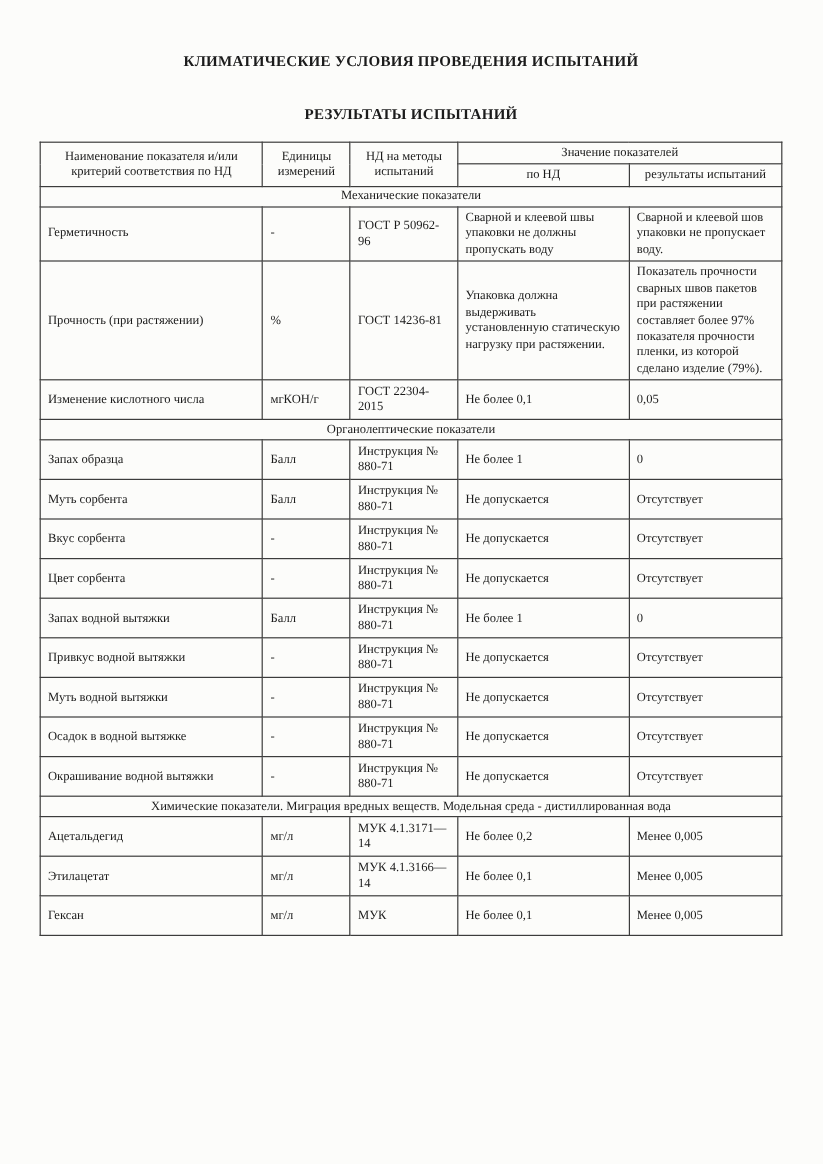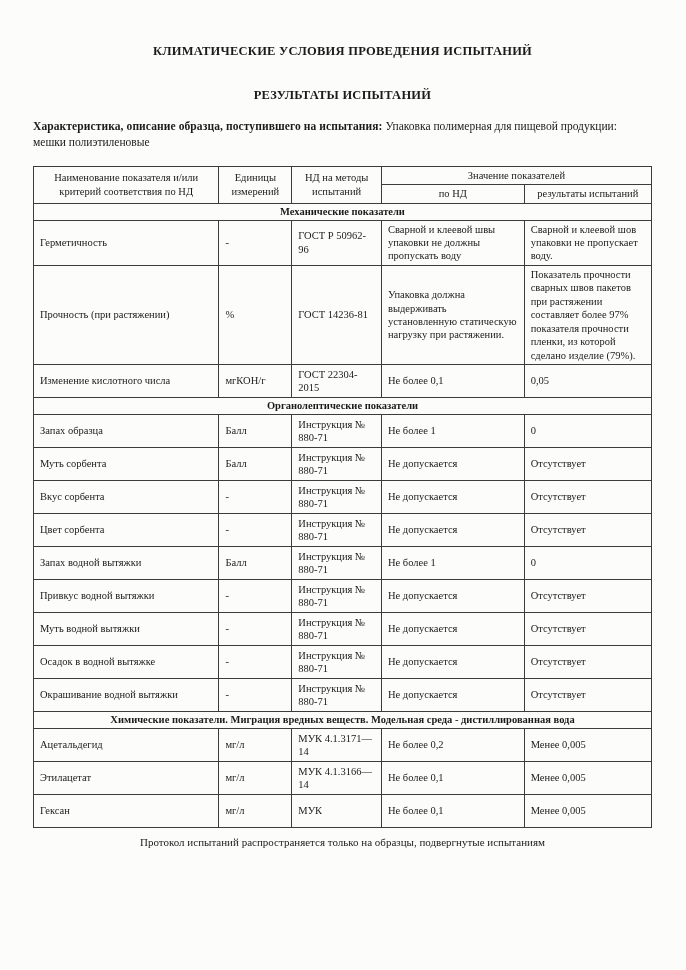--- a/index.html
+++ b/index.html
@@ -43,21 +43,20 @@
     padding:2px 6px;
     vertical-align:middle;
     overflow:hidden;
   }
   .results th { font-weight:normal; text-align:center; padding:2px 4px; }
   .results td { text-align:left; height:28px; }
   .results td.section-cell {
     text-align:center;
     height:14px;
     padding:1px 4px;
-    font-weight:bold;
   }
 
   .footer-note { text-align:center; font-size:11px; margin-top:8px; }
   .footer-note + .footer-note { margin-top:1px; }
   .footer-row {
     display:flex;
     justify-content:space-between;
     align-items:baseline;
     margin-top:11px;
     font-size:11.5px;
@@ -67,21 +66,20 @@
 </head>
 <body>
 
 <div class="page">
 
   <h1 class="title">КЛИМАТИЧЕСКИЕ УСЛОВИЯ ПРОВЕДЕНИЯ ИСПЫТАНИЙ</h1>
 
 
   <h2 class="title title-results">РЕЗУЛЬТАТЫ ИСПЫТАНИЙ</h2>
 
-  <p class="charact"><b>Характеристика, описание образца, поступившего на испытания:</b> <span>Упаковка полимерная для пищевой продукции: мешки полиэтиленовые</span></p>
 
   <table class="results">
     <colgroup>
       <col style="width:30.0%">
       <col style="width:11.8%">
       <col style="width:14.5%">
       <col style="width:23.1%">
       <col style="width:20.6%">
     </colgroup>
     <thead>
@@ -207,16 +205,15 @@
         <tr>
           <td>Гексан</td>
           <td>мг/л</td>
           <td>МУК</td>
           <td>Не более 0,1</td>
           <td>Менее 0,005</td>
         </tr>
       </tbody>
   </table>
 
-  <div class="footer-note">Протокол испытаний распространяется только на образцы, подвергнутые испытаниям</div>
 
 
 </div>
 
 </body></html>

